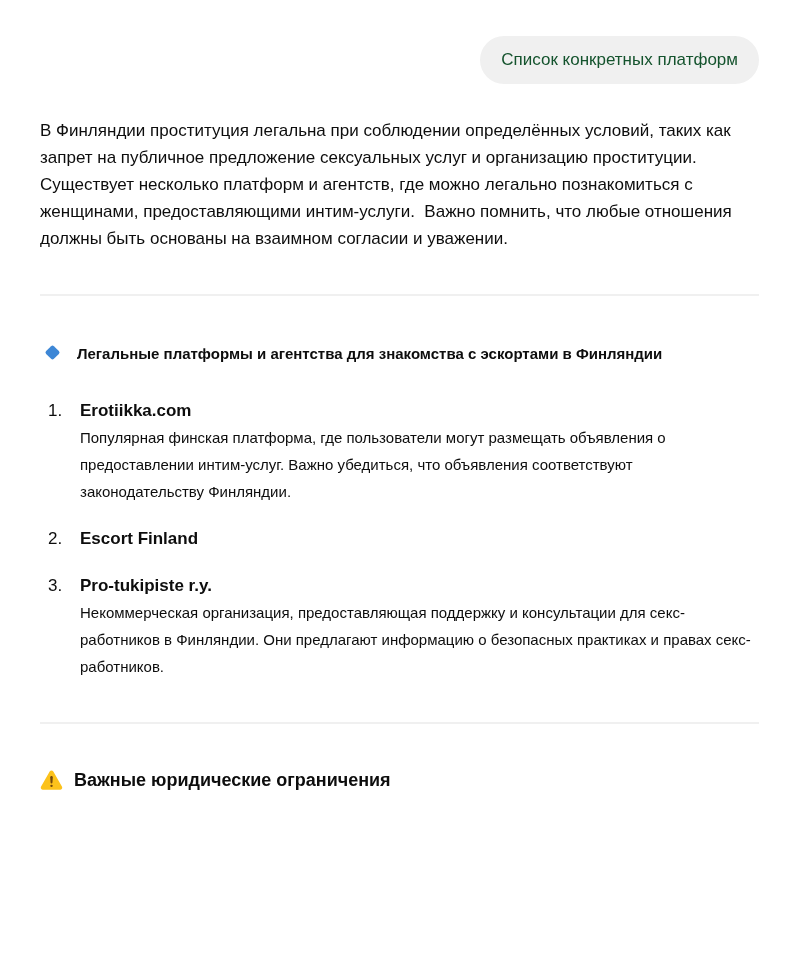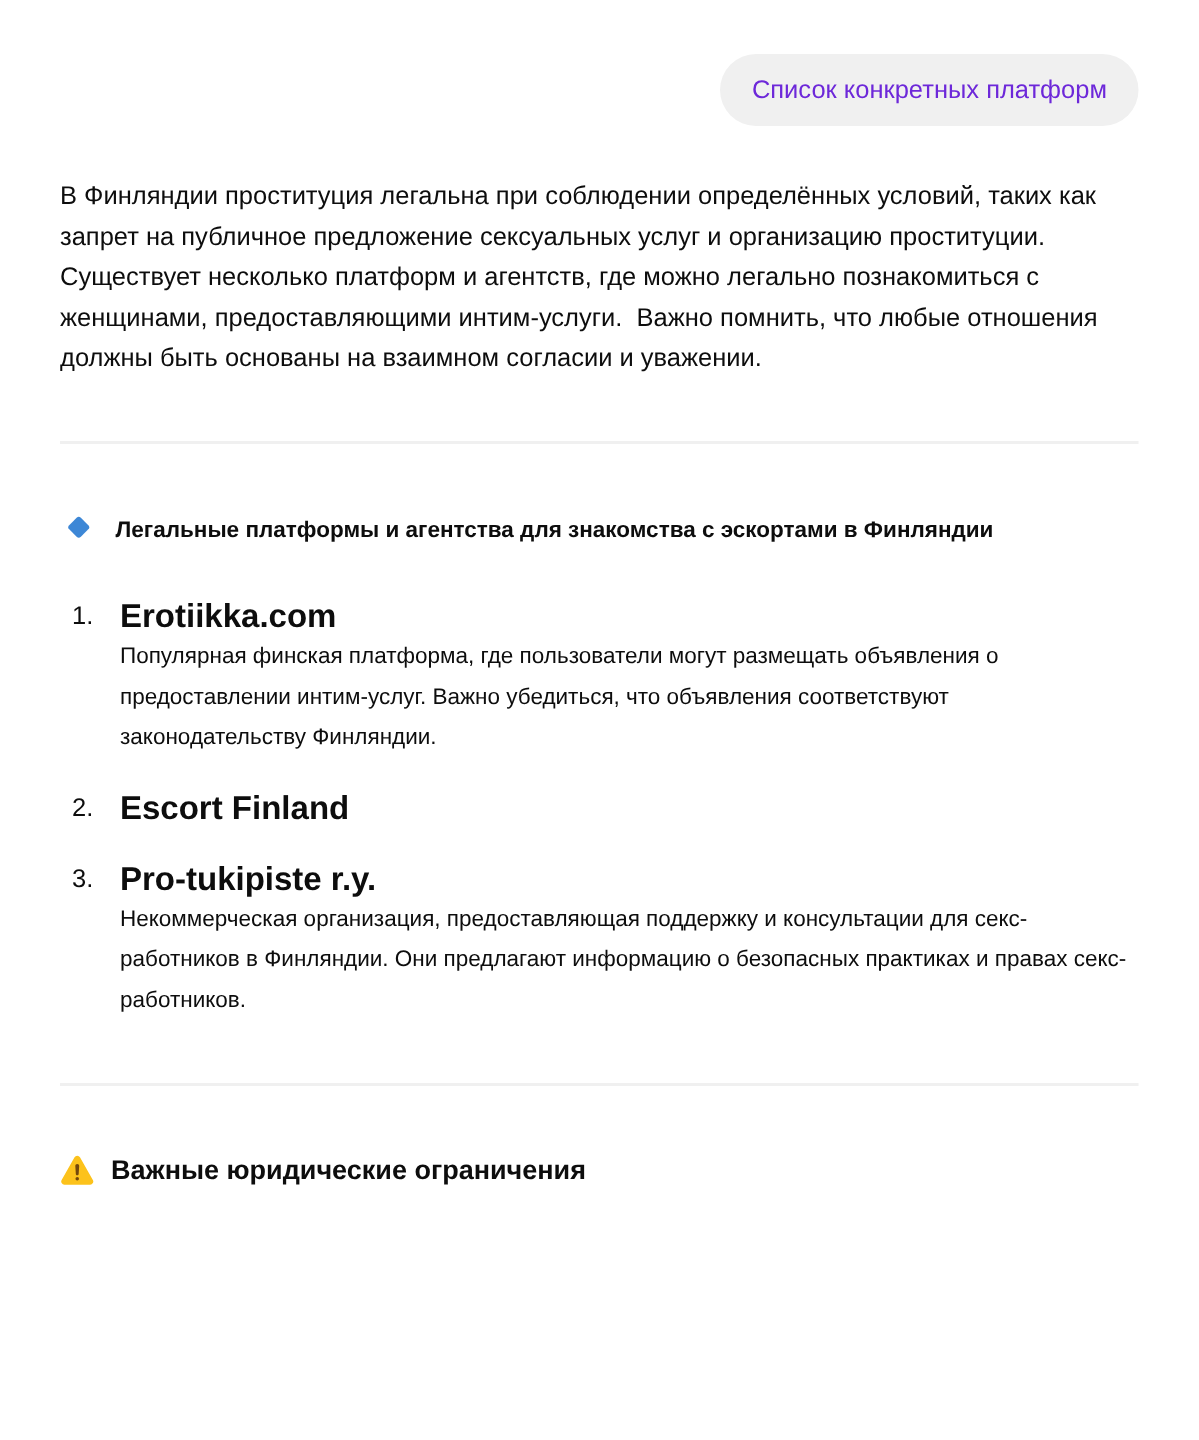--- a/index.html
+++ b/index.html
@@ -22,21 +22,21 @@
     display: flex;
     justify-content: flex-end;
     padding-top: 36px;
   }
   .user-bubble {
     background: #f0f0f0;
     border-radius: 24px;
     padding: 11px 21px;
     font-size: 17px;
     line-height: 26px;
-    color: #6d28d9;
+    color: #14532d;
   }
 
   
   .intro {
     margin: 33px 0 16px 0;
     font-size: 17px;
     line-height: 27px;
     white-space: pre-wrap;
   }
   .divider {
@@ -72,21 +72,21 @@
   }
   ol.platform-list li:last-child { margin-bottom: 0; }
   .item-num {
     flex: 0 0 40px;
     padding-left: 8px;
     font-size: 17px;
     line-height: 27px;
   }
   .item-body { flex: 1; }
   .item-name {
-    font-size: 22px;
+    font-size: 17px;
     line-height: 27px;
     font-weight: 700;
   }
   .item-desc {
     font-size: 15px;
     line-height: 27px;
   }
 
   .warning-heading {
     display: flex;

